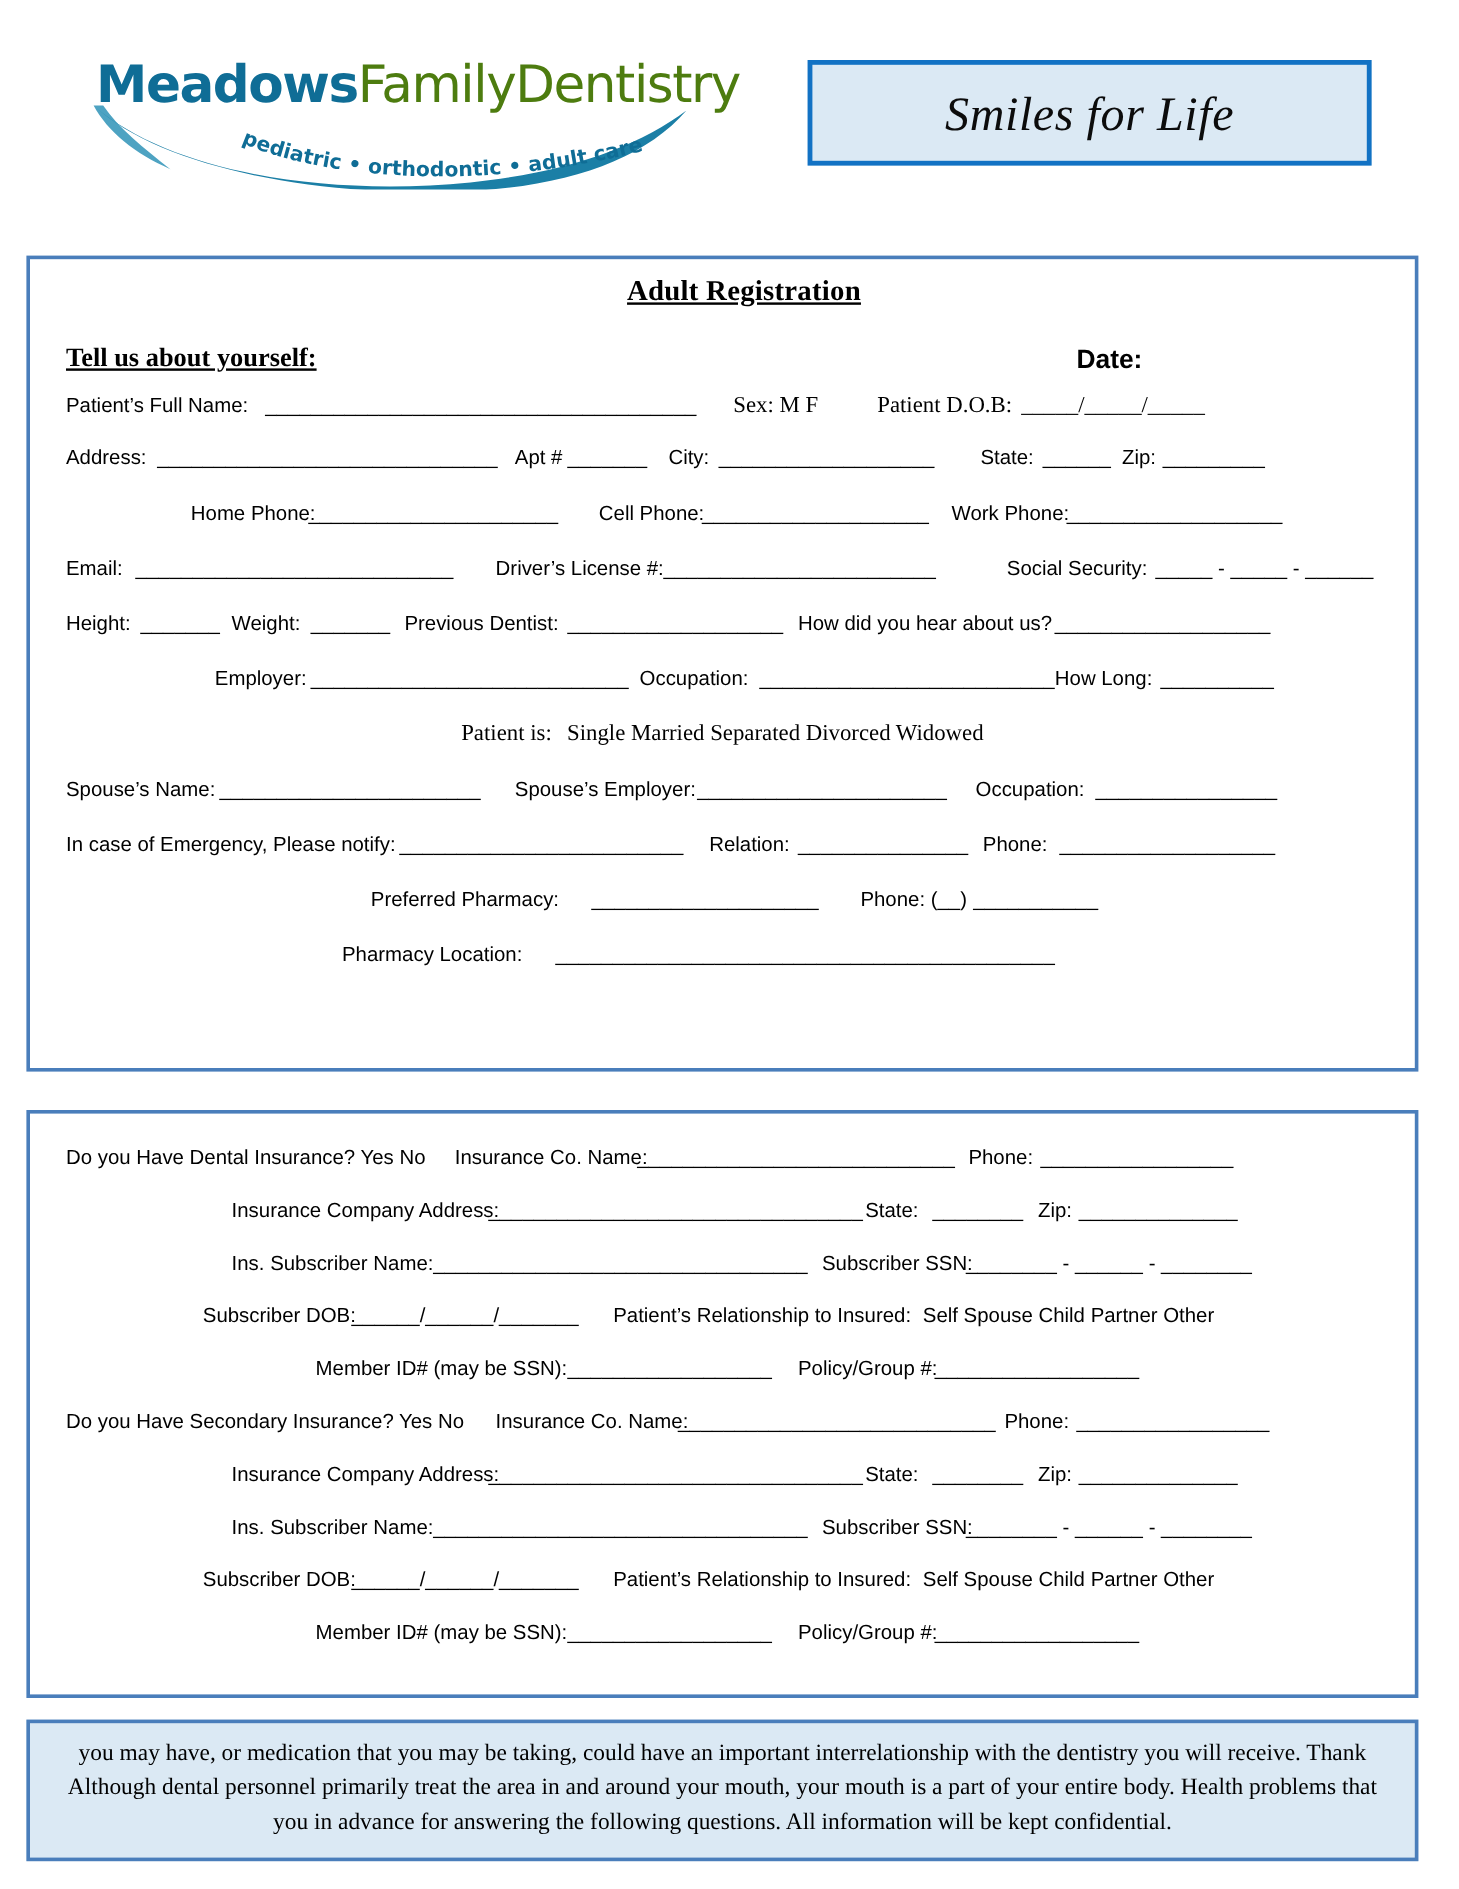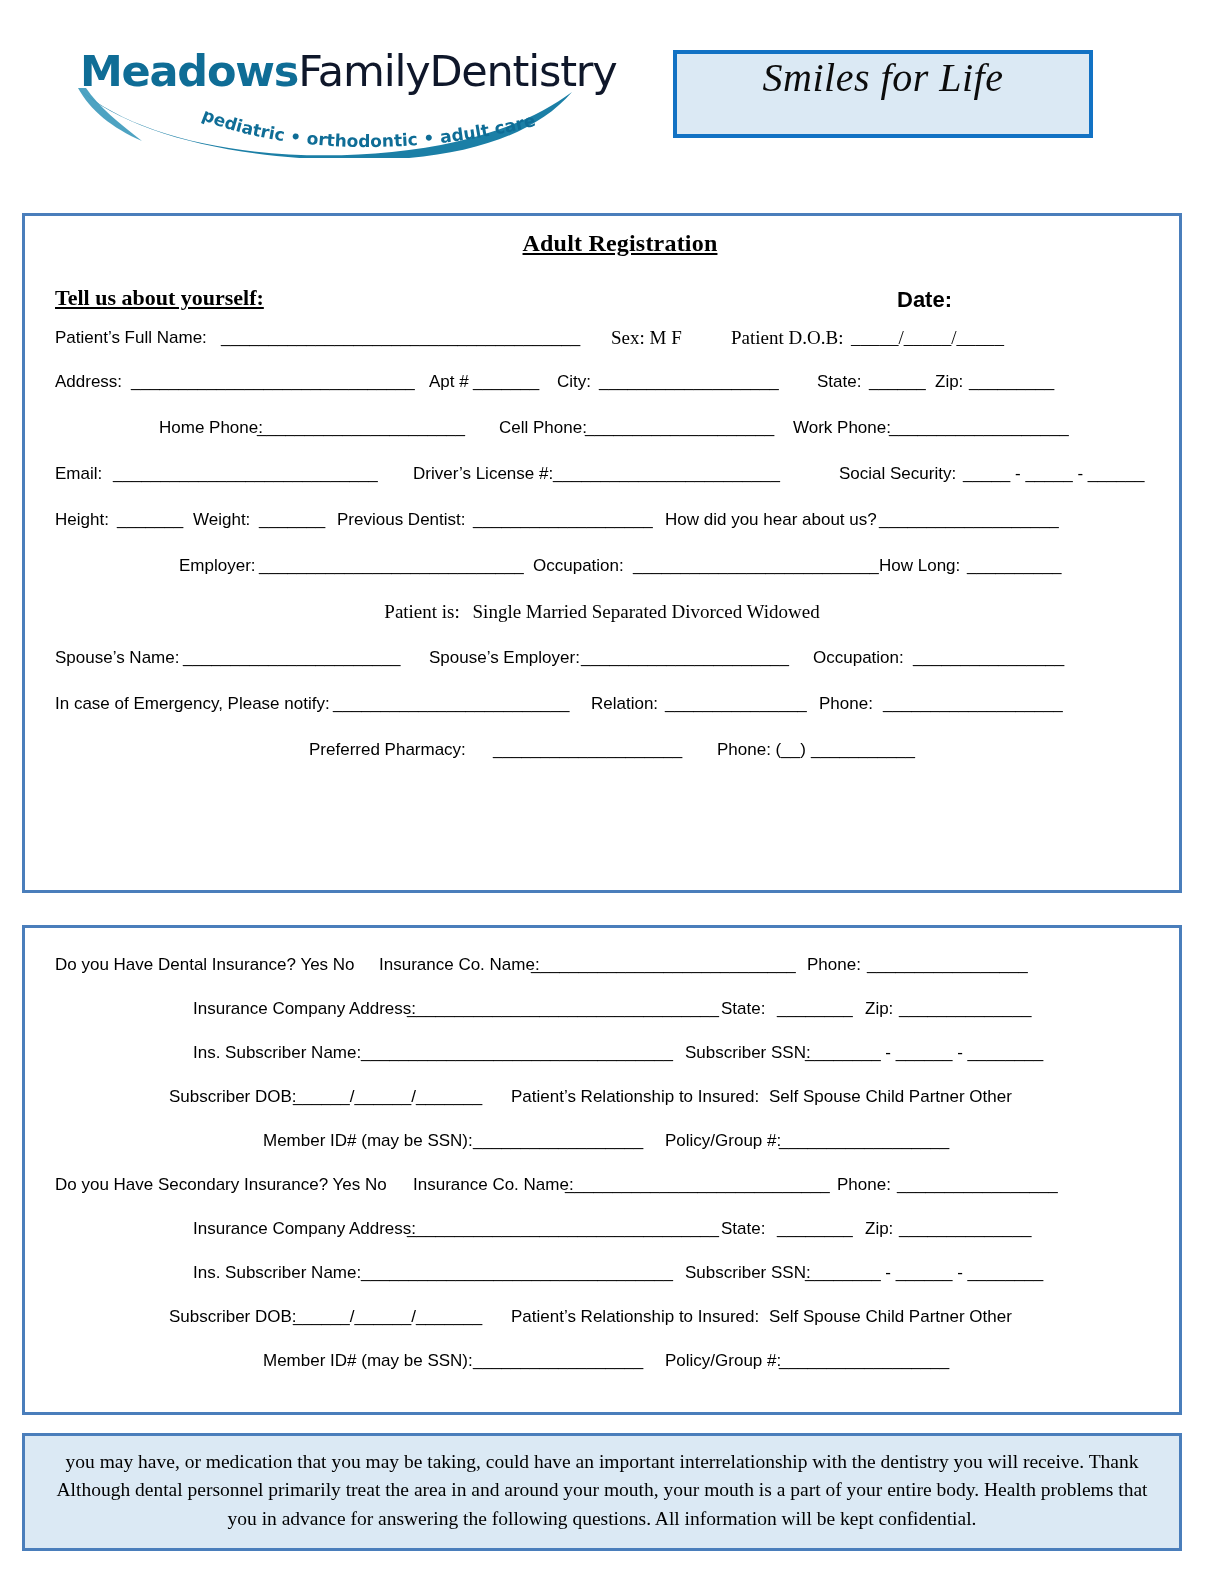--- a/index.html
+++ b/index.html
@@ -44,21 +44,21 @@
     letter-spacing: -1.2px;
     color: #1a7fa8;
     white-space: nowrap;
   }
   .logo-wordmark .bold {
     font-weight: bold;
     color: #0f6d96;
   }
   .logo-wordmark .light {
     font-weight: normal;
-    color: #0f172a;
+    color: #4d7c0f;
   }
 
   .logo-swoosh-wrap {
     position: absolute;
     left: 0px;
     top: 58px;
     width: 520px;
     height: 72px;
   }
   .logo-tag {
@@ -68,25 +68,26 @@
     width: 400px;
     height: 42px;
   }
   .logo-tag svg { display: block; }
 
   
   .slogan-box {
     position: absolute;
     left: 673px;
     top: 50px;
-    width: 420px;
+    width: 470px;
     height: 88px;
     background: #dbe9f4;
     border: 4px solid #1272c4;
     display: flex;
+    align-items: center;
     justify-content: center;
   }
   .slogan-text {
     font-family: "Liberation Serif", serif;
     font-style: italic;
     font-size: 40px;
     color: #0c0c0c;
     letter-spacing: 0.5px;
   }
 
@@ -290,20 +291,24 @@
         <span class="abs" style="left:842px; top:4px;">___________________</span>
       </div>
 
       <div class="row" style="position:relative; height:46px;">
         <span class="abs" style="left:268px; top:4px;">Preferred Pharmacy:</span>
         <span class="abs" style="left:452px; top:4px;">____________________</span>
         <span class="abs" style="left:676px; top:4px;">Phone: (__)</span>
         <span class="abs" style="left:770px; top:4px;">___________</span>
       </div>
 
+      <div class="row" style="position:relative; height:46px;">
+        <span class="abs" style="left:244px; top:4px;">Pharmacy Location:</span>
+        <span class="abs" style="left:422px; top:4px;">____________________________________________</span>
+      </div>
 
     </div>
   </div>
 
   <div class="section-box" id="insurance-box">
 
 
     <div class="form-body" style="margin-top:24px;">
 
       <div class="row" style="position:relative; height:44px;">

